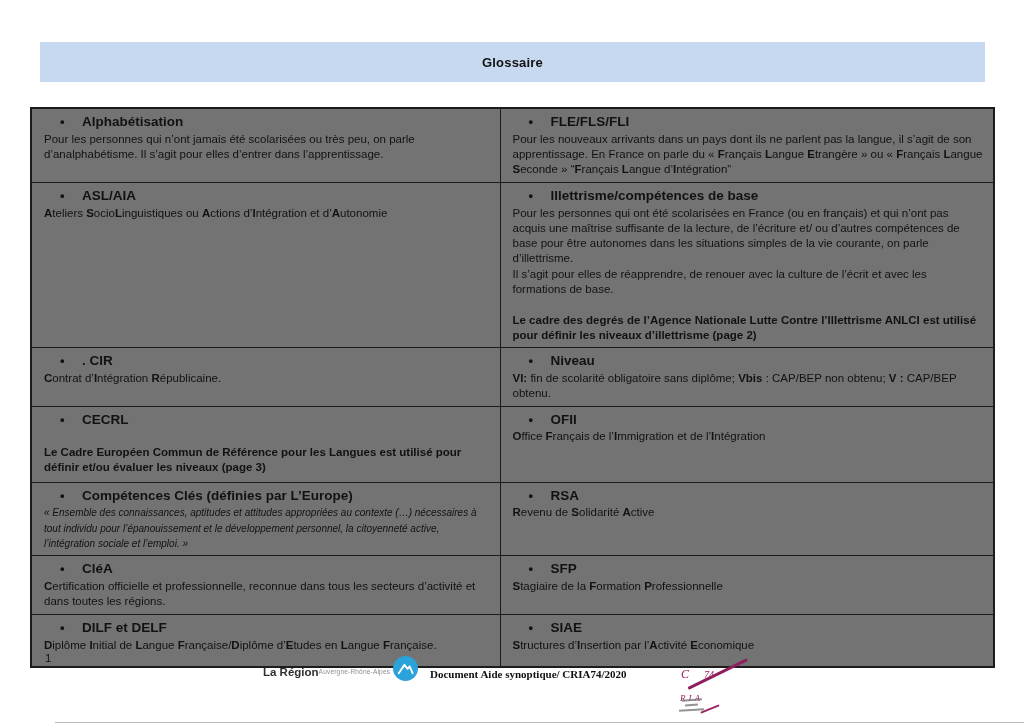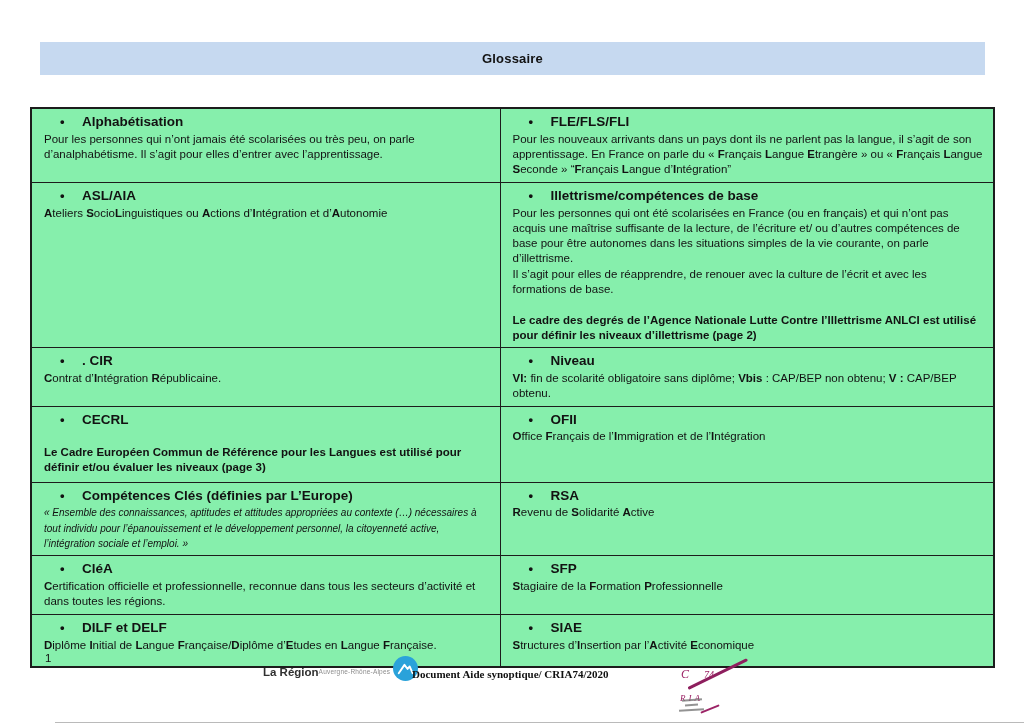--- a/index.html
+++ b/index.html
@@ -4,31 +4,31 @@
 <style>
   html,body { margin:0; padding:0; }
   body {
     width:1024px; height:724px; position:relative; overflow:hidden;
     background:#ffffff; color:#121212;
     font-family:"Liberation Sans", sans-serif;
   }
 
   
   .banner {
-    position:absolute; left:40px; top:42px; width:945px; height:33px;
+    position:absolute; left:40px; top:42px; width:945px; height:40px;
     background:#c6d9f0;
     display:flex; align-items:center; justify-content:center;
   }
   .banner-title { font-weight:bold; font-size:13px; letter-spacing:.2px; }
 
   
   table.glossary {
     position:absolute; left:30px; top:107px; width:963px;
     border-collapse:collapse; table-layout:fixed;
-    background:#86efac;
+    background:#737373;
     border:2px solid #1c1c1c;
   }
   table.glossary td {
     border:1px solid #1c1c1c;
     vertical-align:top;
     padding:2px 10px 4px 12px;
     overflow:hidden;
   }
   tr.r1 { height:63px; }  tr.r2 { height:158px; } tr.r3 { height:44px; }
   tr.r4 { height:76px; }  tr.r5 { height:72px;padding-left:37px; }  tr.r6 { height:48px;margin-top:40px; }
@@ -42,21 +42,21 @@
   
   .page-num { position:absolute; left:45px; top:652px; font-size:11.5px; }
 
   .region-logo { position:absolute; left:263px; top:660px; display:flex; align-items:flex-start; }
   .region-text { display:flex; flex-direction:row; align-items:flex-start; margin-top:6px; }
   .region-name { font-size:11.5px; font-weight:bold; color:#303030; line-height:1.1; }
   .region-sub { font-size:6.5px; color:#8c8c8c; margin-top:2px; letter-spacing:.2px; }
   .region-circle { width:25px; height:25px; margin-left:3px; margin-top:-4px; }
 
   .doc-ref {
-    position:absolute; left:412px; top:668px;
+    position:absolute; left:430px; top:668px;
     font-family:"Liberation Serif", serif; font-weight:700; font-size:11px; color:#101010;
   }
 
   
   .stamp { position:absolute; left:676px; top:655px; width:78px; height:64px;
            font-family:"Liberation Serif", serif; font-style:italic; color:#9c2366; }
   .stamp-stroke-long {
     position:absolute; left:12px; top:32px; width:66px; height:2.5px;
     background:#8e1f5e; transform-origin:left center; transform:rotate(-26deg); border-radius:2px;
   }
@@ -83,21 +83,21 @@
 
 <table class="glossary">
   <colgroup>
       <col style="width:469px">
       <col style="width:494px">
     </colgroup>
   <tbody>
     <tr class="r1">
       <td>
         <div class="term-row"><span class="bullet">•</span><span>Alphabétisation</span></div>
-        <div class="body">Pour les personnes qui n’ont jamais été scolarisées ou très peu, on parle d’analphabétisme. Il s’agit pour elles d’entrer avec l’apprentissage.</div>
+        <div class="body">Pour les personnes qui n’ont jamais été scolarisées ou très peu, on parle d’analphabétisme. Il s’agit pour elles d’entrer dans l’apprentissage.</div>
       </td>
       <td>
         <div class="term-row"><span class="bullet">•</span><span>FLE/FLS/FLI</span></div>
         <div class="body">Pour les nouveaux arrivants dans un pays dont ils ne parlent pas la langue, il s’agit de son apprentissage. En France on parle du « <b>F</b>rançais <b>L</b>angue <b>E</b>trangère » ou « <b>F</b>rançais <b>L</b>angue <b>S</b>econde » “<b>F</b>rançais <b>L</b>angue d’<b>I</b>ntégration”</div>
       </td>
     </tr>
     <tr class="r2">
       <td>
         <div class="term-row"><span class="bullet">•</span><span>ASL/AIA</span></div>
         <div class="body"><b>A</b>teliers <b>S</b>ocio<b>L</b>inguistiques ou <b>A</b>ctions d’<b>I</b>ntégration et d’<b>A</b>utonomie</div>

